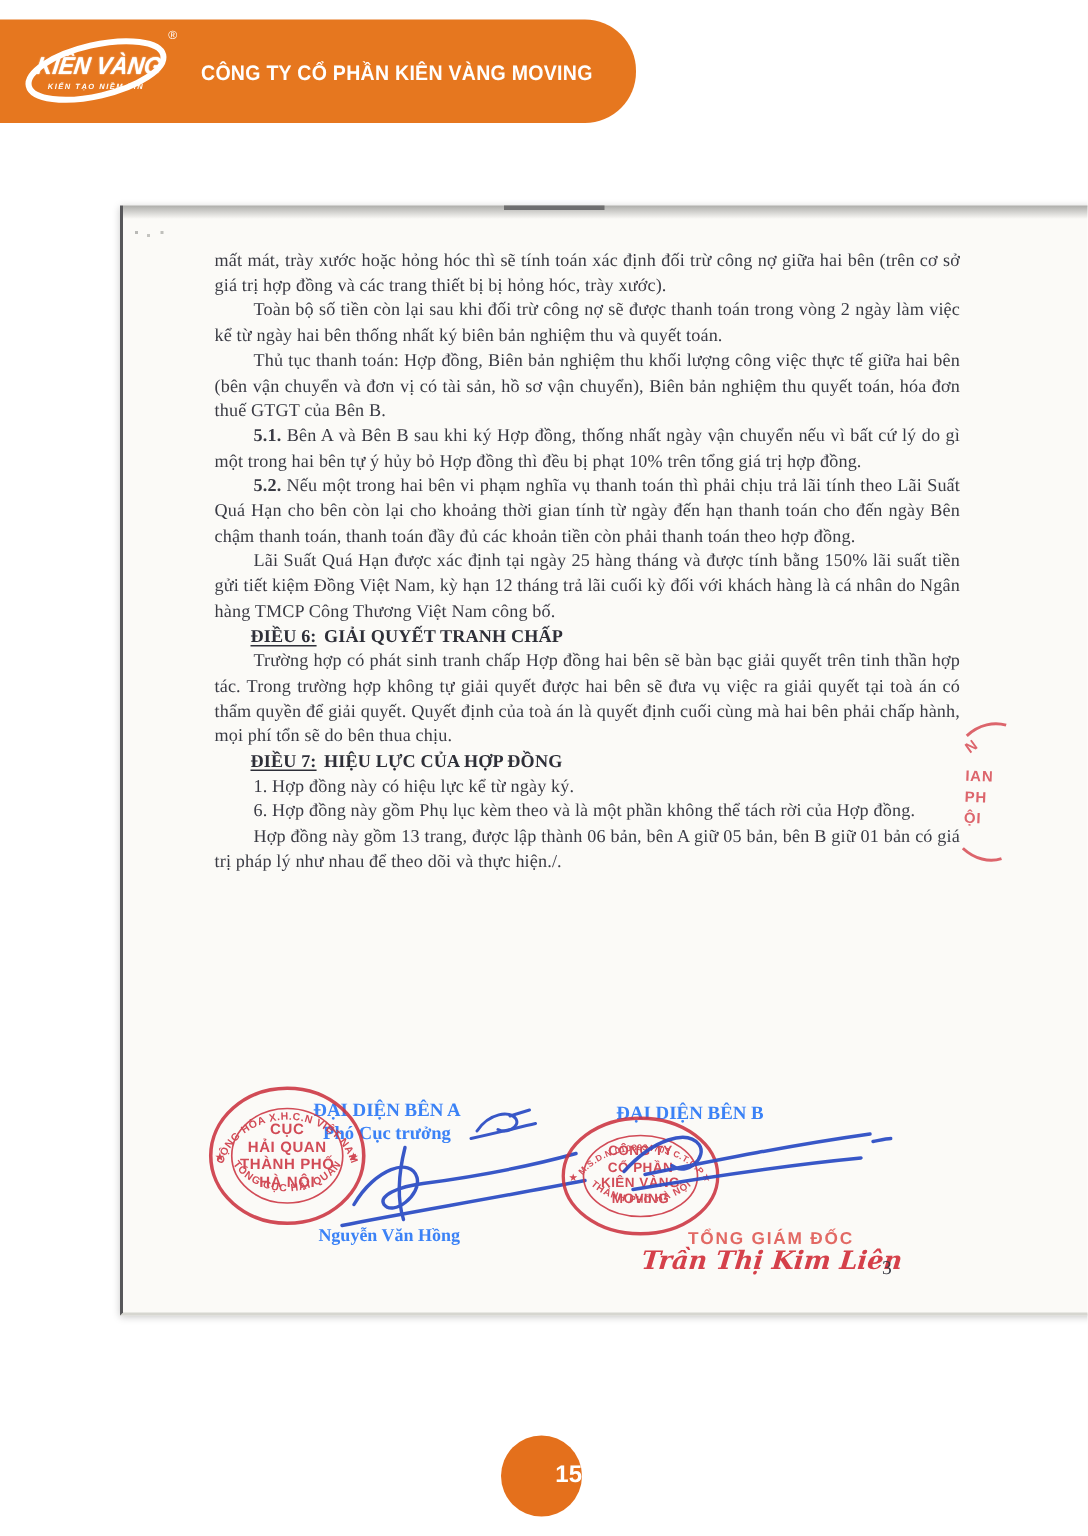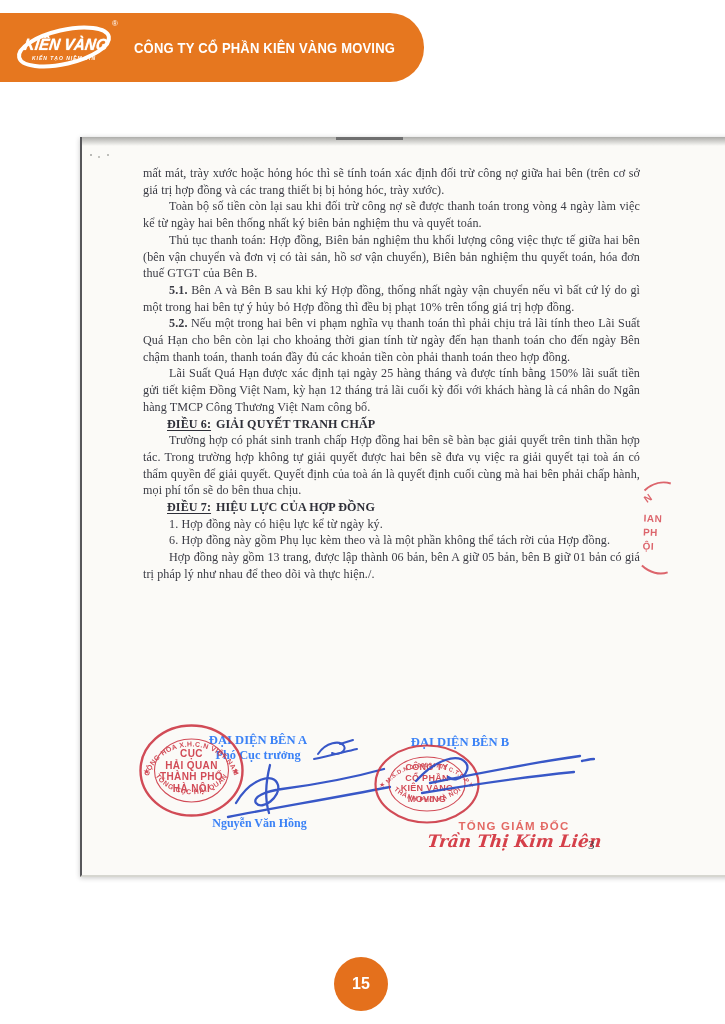--- a/index.html
+++ b/index.html
@@ -84,21 +84,21 @@
   .frag-3{top:48px;}
   .frag-4{top:62px;}
   .side-frag svg{position:absolute;left:0;width:30px;height:14px;}
   .frag-arc-top{top:0;}
   .frag-arc-bottom{top:84px;}
 
   
   .page-badge{position:absolute;left:334px;top:957px;width:54px;height:54px;
     border-radius:50%;background:var(--badge-orange);color:#fff;
     font-family:"Liberation Sans",sans-serif;font-weight:bold;font-size:16px;
-    text-align:center;line-height:54px;cursor:pointer;}
+    text-align:right;line-height:54px;cursor:pointer;}
 </style>
 </head>
 <body>
 
 <div>
 
   <header class="banner">
     <div class="logo">
       <svg viewBox="0 0 100 52">
         <ellipse cx="50" cy="26" rx="46" ry="17" fill="none" stroke="#ffffff" stroke-width="4" transform="rotate(-13 50 26)"></ellipse>
@@ -110,21 +110,21 @@
     <div class="company-name">CÔNG TY CỔ PHẦN KIÊN VÀNG MOVING</div>
   </header>
 
   <section class="scan">
     <div class="scan-top-shade"></div>
     <div class="scan-top-bar"></div>
     <div class="scan-specks"></div>
 
     <div class="doc-body">
       <p class="para">mất mát, trày xước hoặc hỏng hóc thì sẽ tính toán xác định đối trừ công nợ giữa hai bên (trên cơ sở giá trị hợp đồng và các trang thiết bị bị hỏng hóc, trày xước).</p>
-      <p class="para indent">Toàn bộ số tiền còn lại sau khi đối trừ công nợ sẽ được thanh toán trong vòng 4 ngày làm việc kể từ ngày hai bên thống nhất ký biên bản nghiệm thu và quyết toán.</p>
+      <p class="para indent">Toàn bộ số tiền còn lại sau khi đối trừ công nợ sẽ được thanh toán trong vòng 2 ngày làm việc kể từ ngày hai bên thống nhất ký biên bản nghiệm thu và quyết toán.</p>
       <p class="para indent">Thủ tục thanh toán: Hợp đồng, Biên bản nghiệm thu khối lượng công việc thực tế giữa hai bên (bên vận chuyển và đơn vị có tài sản, hồ sơ vận chuyển), Biên bản nghiệm thu quyết toán, hóa đơn thuế GTGT của Bên B.</p>
       <p class="para indent"><span class="num">5.1.</span><span> Bên A và Bên B sau khi ký Hợp đồng, thống nhất ngày vận chuyển nếu vì bất cứ lý do gì một trong hai bên tự ý hủy bỏ Hợp đồng thì đều bị phạt 10% trên tổng giá trị hợp đồng.</span></p>
       <p class="para indent"><span class="num">5.2.</span><span> Nếu một trong hai bên vi phạm nghĩa vụ thanh toán thì phải chịu trả lãi tính theo Lãi Suất Quá Hạn cho bên còn lại cho khoảng thời gian tính từ ngày đến hạn thanh toán cho đến ngày Bên chậm thanh toán, thanh toán đầy đủ các khoản tiền còn phải thanh toán theo hợp đồng.</span></p>
       <p class="para indent">Lãi Suất Quá Hạn được xác định tại ngày 25 hàng tháng và được tính bằng 150% lãi suất tiền gửi tiết kiệm Đồng Việt Nam, kỳ hạn 12 tháng trả lãi cuối kỳ đối với khách hàng là cá nhân do Ngân hàng TMCP Công Thương Việt Nam công bố.</p>
       <p class="heading"><span class="h-label">ĐIỀU 6:</span><span class="h-title">GIẢI QUYẾT TRANH CHẤP</span></p>
       <p class="para indent">Trường hợp có phát sinh tranh chấp Hợp đồng hai bên sẽ bàn bạc giải quyết trên tinh thần hợp tác. Trong trường hợp không tự giải quyết được hai bên sẽ đưa vụ việc ra giải quyết tại toà án có thẩm quyền để giải quyết. Quyết định của toà án là quyết định cuối cùng mà hai bên phải chấp hành, mọi phí tổn sẽ do bên thua chịu.</p>
       <p class="heading"><span class="h-label">ĐIỀU 7:</span><span class="h-title">HIỆU LỰC CỦA HỢP ĐỒNG</span></p>
       <p class="para indent">1. Hợp đồng này có hiệu lực kể từ ngày ký.</p>
       <p class="para indent">6. Hợp đồng này gồm Phụ lục kèm theo và là một phần không thể tách rời của Hợp đồng.</p>
       <p class="para indent">Hợp đồng này gồm 13 trang, được lập thành 06 bản, bên A giữ 05 bản, bên B giữ 01 bản có giá trị pháp lý như nhau để theo dõi và thực hiện./.</p>

